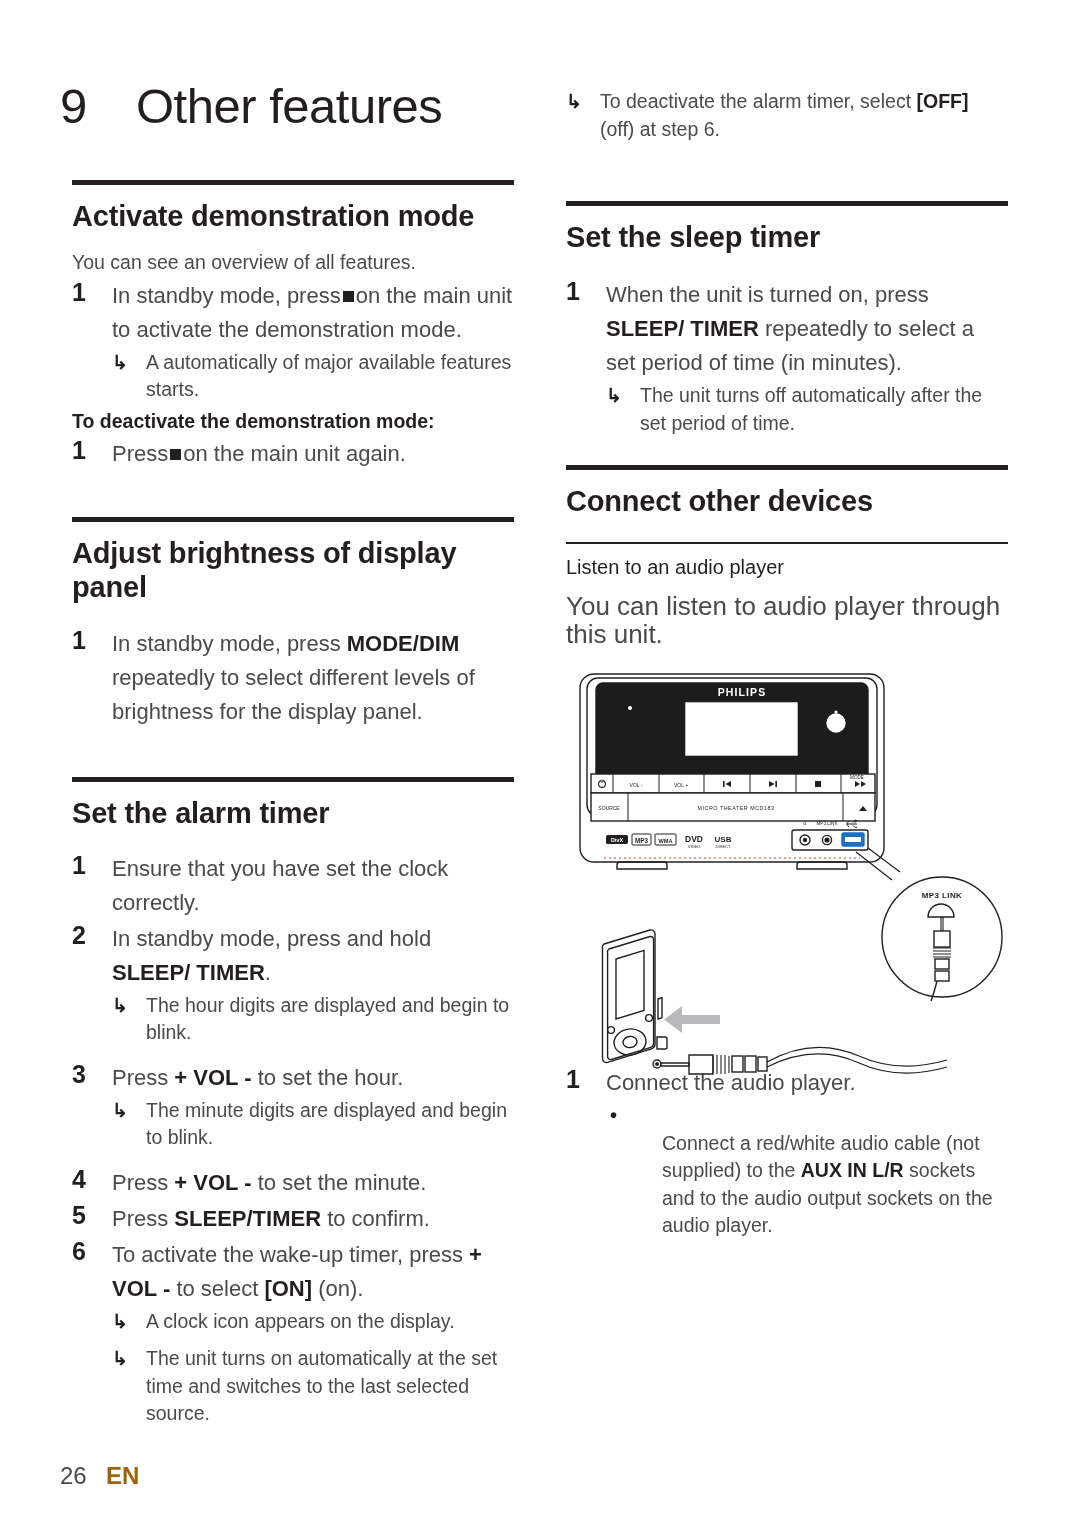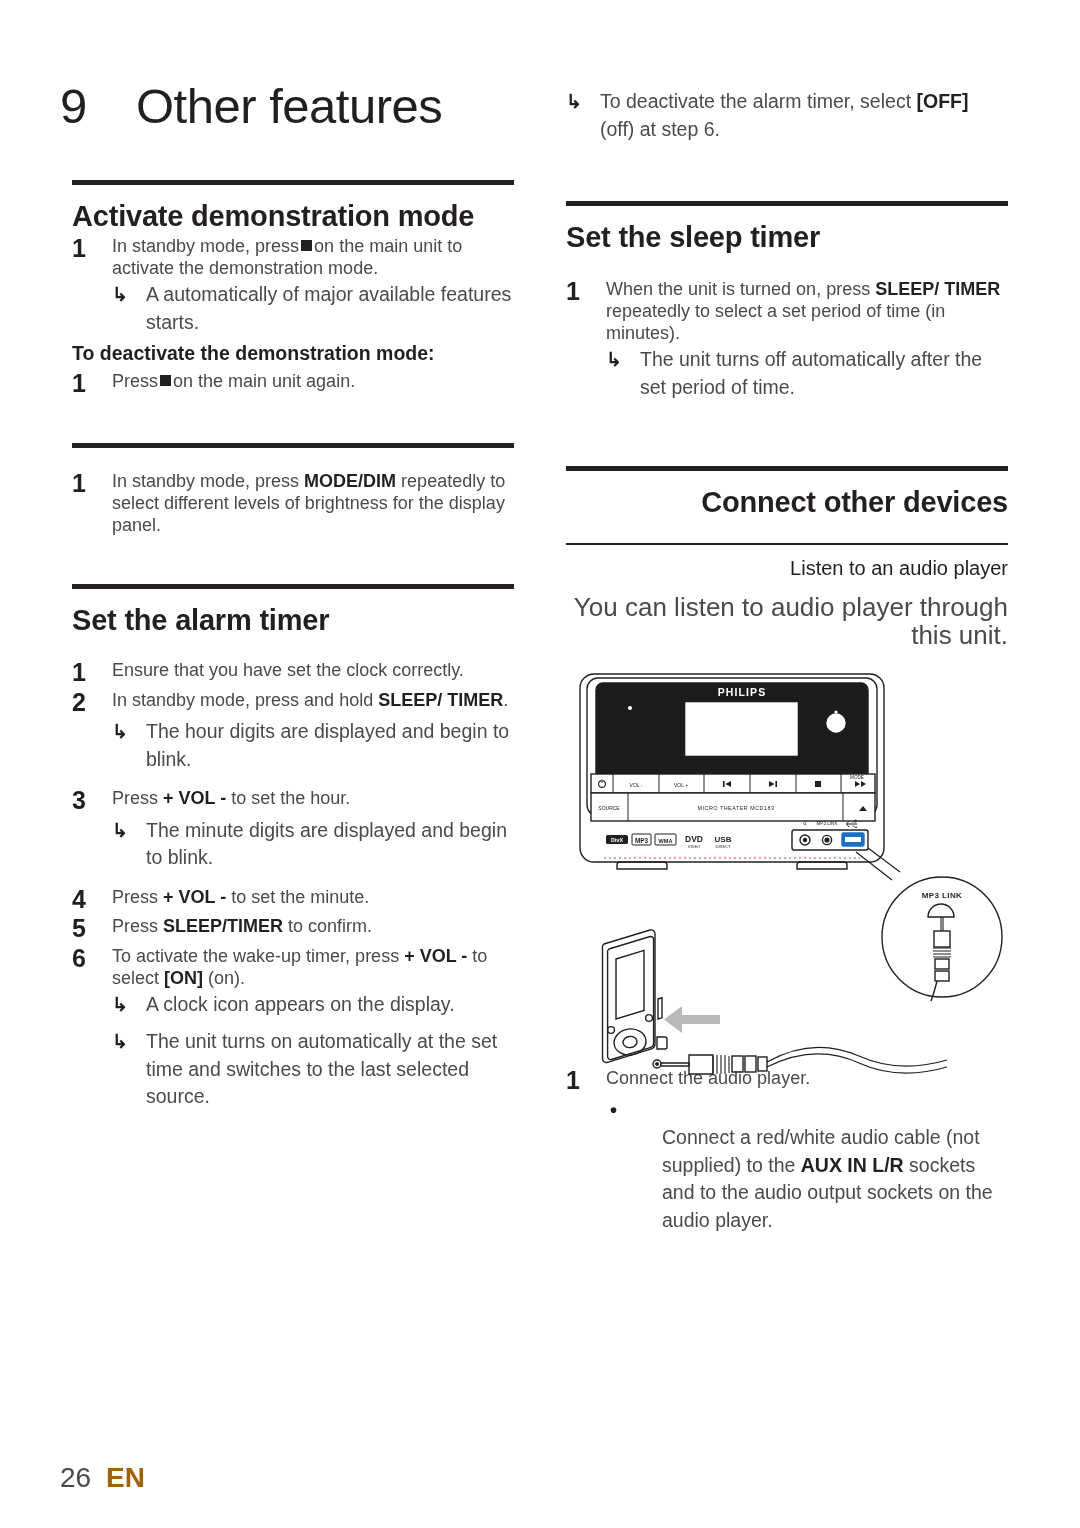--- a/index.html
+++ b/index.html
@@ -101,22 +101,22 @@
     flex: none;
     width: 40px;
     font-size: 25px;
     font-weight: 700;
     line-height: 27.5px;
     color: #231f20;
     text-align: left;
   }
   .step-body {
     flex: 1;
-    font-size: 18px;
-    line-height: 22px;
+    font-size: 22px;
+    line-height: 34px;
     color: #4a4a4c;
   }
   .step-body b, .para b, .result-text b { color: #231f20; font-weight: 700; }
 
   
   .result {
     display: flex;
     align-items: flex-start;
     margin: 2px 0 0 40px;
   }
@@ -152,21 +152,21 @@
     margin: 0 2px;
   }
 
   
   .footer {
     position: absolute;
     left: 60px;
     top: 1462px;
     display: flex;
     align-items: baseline;
-    font-size: 28px;
+    font-size: 24px;
     color: #4a4a4c;
   }
   .footer .pg { width: 46px; }
   .footer .lang { font-weight: 700; color: #a16207; }
 
   
   .illus {
     position: absolute;
     left: 560px;
     top: 652px;
@@ -183,20 +183,21 @@
   <div class="chapter">
     <span class="chapter-num">9</span>
     <span class="chapter-title">Other features</span>
   </div>
 
   <div class="col col-left" style="top:180px;">
 
     <div>
       <div class="rule-thick"></div>
       <h2 class="sec">Activate demonstration mode</h2>
+      <p class="lead-in">You can see an overview of all features.</p>
 
       <div class="step">
         <span class="step-num">1</span>
         <span class="step-body"><span>In standby mode, press</span><span class="sq"></span><span>on the main unit to activate the demonstration mode.</span></span>
       </div>
 
       <div class="result">
         <span class="result-mark">↳</span>
         <span class="result-text">A automatically of major available features starts.</span>
       </div>
@@ -204,20 +205,21 @@
       <p class="boldline">To deactivate the demonstration mode:</p>
 
       <div class="step">
         <span class="step-num">1</span>
         <span class="step-body"><span>Press</span><span class="sq"></span><span>on the main unit again.</span></span>
       </div>
     </div>
 
     <div style="margin-top:46px;">
       <div class="rule-thick"></div>
+      <h2 class="sec">Adjust brightness of display panel</h2>
       <div class="step" style="margin-top:22px;">
         <span class="step-num">1</span>
         <span class="step-body"><span>In standby mode, press </span><b>MODE/DIM</b><span> repeatedly to select different levels of brightness for the display panel.</span></span>
       </div>
     </div>
 
     <div style="margin-top:48px;">
       <div class="rule-thick"></div>
       <h2 class="sec">Set the alarm timer</h2>
 
@@ -288,21 +290,21 @@
         <span class="step-num">1</span>
         <span class="step-body"><span>When the unit is turned on, press </span><b>SLEEP/ TIMER</b><span> repeatedly to select a set period of time (in minutes).</span></span>
       </div>
 
       <div class="result">
         <span class="result-mark">↳</span>
         <span class="result-text">The unit turns off automatically after the set period of time.</span>
       </div>
     </div>
 
-    <div style="margin-top:65px;text-align:right;">
+    <div style="margin-top:28px;">
       <div class="rule-thick"></div>
       <h2 class="sec">Connect other devices</h2>
       <div class="rule-thin" style="margin-top:24px;"></div>
       <h3 class="sub">Listen to an audio player</h3>
       <p class="para">You can listen to audio player through this unit.</p>
     </div>
 
     <div style="margin-top:418px;">
       <div class="step">
         <span class="step-num">1</span>

